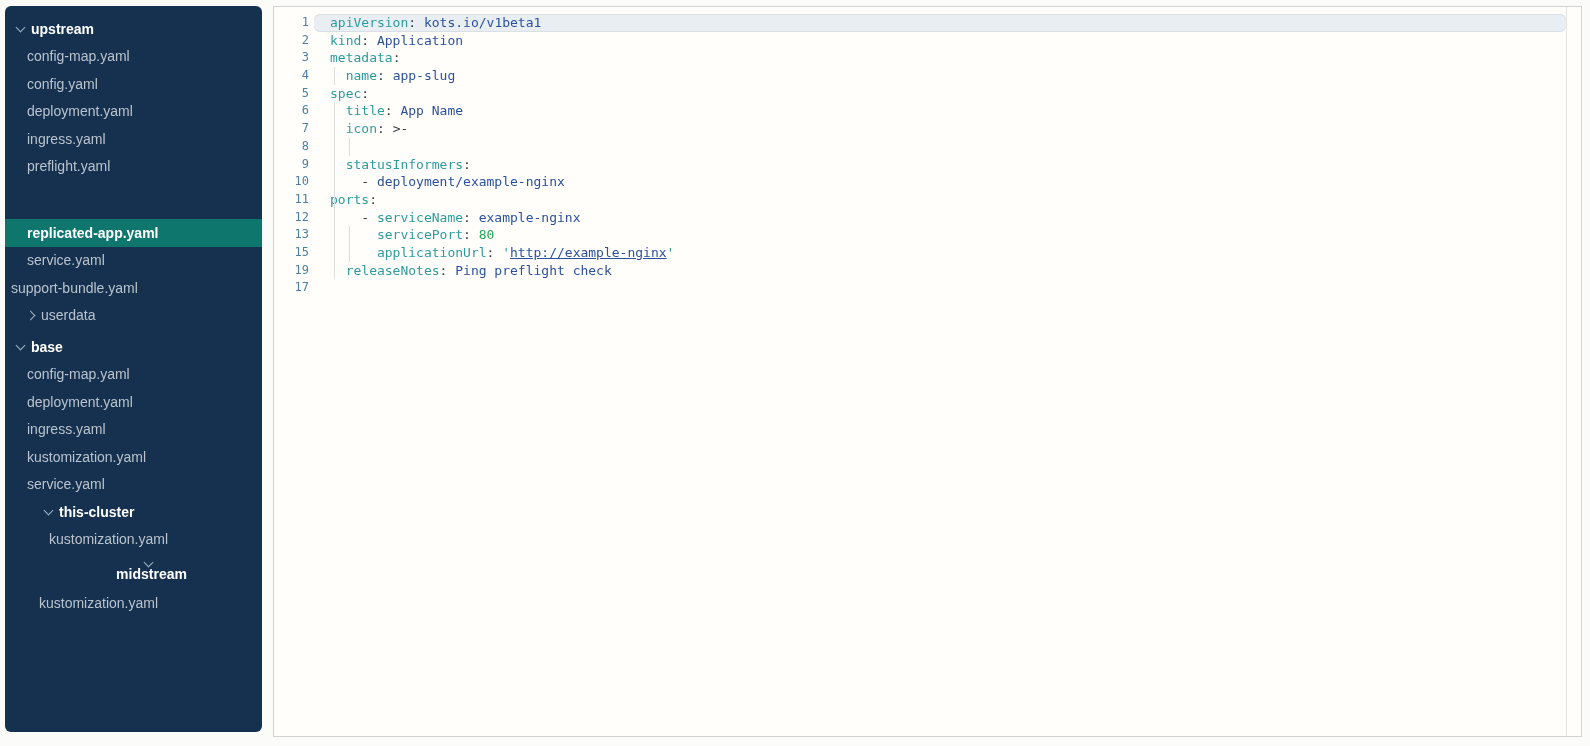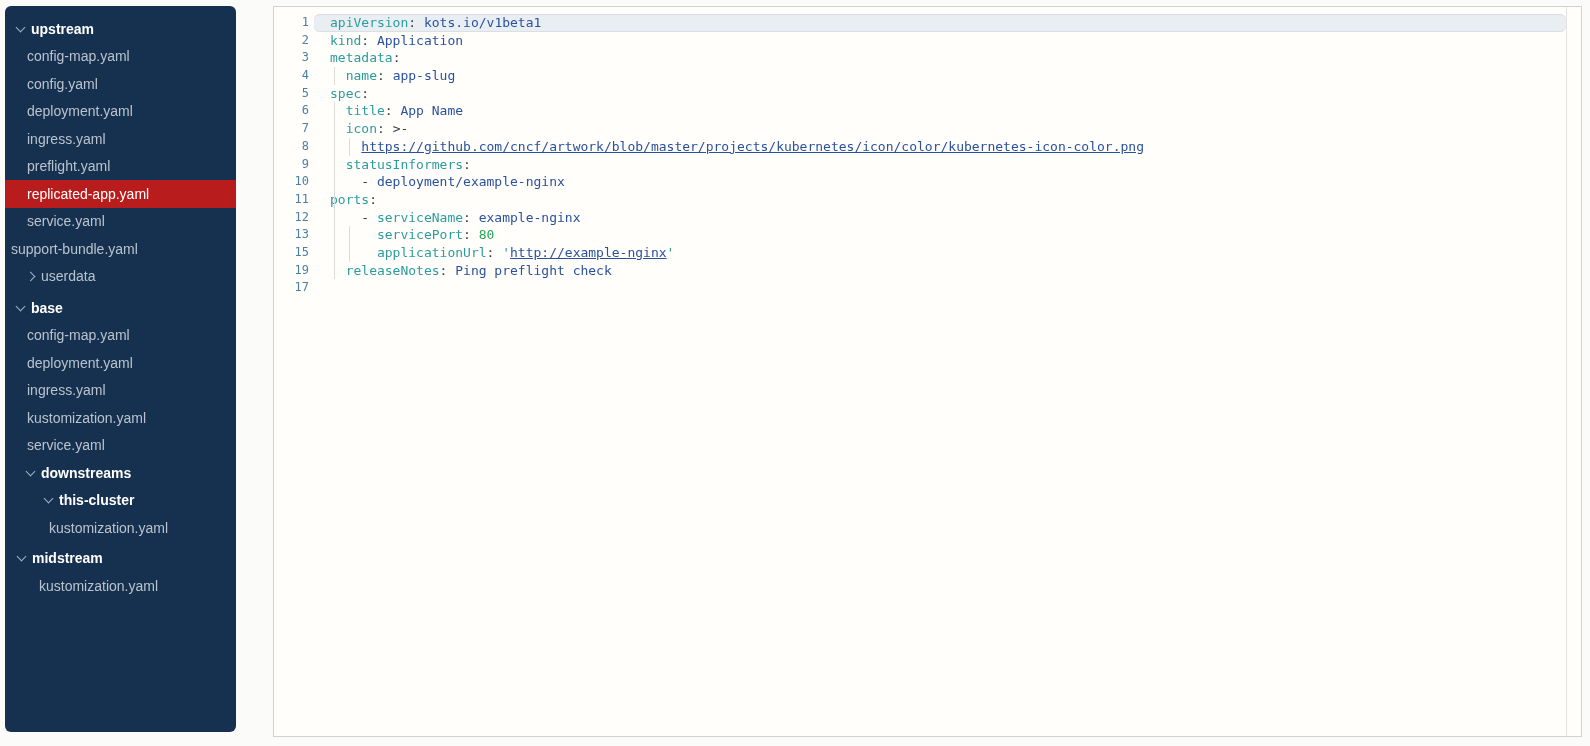--- a/index.html
+++ b/index.html
@@ -1,24 +1,24 @@
 <!DOCTYPE html>
 <html><head>
 <meta charset="utf-8">
 <style>
   html,body{margin:0;padding:0;width:1590px;height:746px;background:#fbfbf9;overflow:hidden;
             font-family:"Liberation Sans",sans-serif;}
 
   
-  .sidebar{position:absolute;left:5px;top:6px;width:231px;height:726px;
+  .sidebar{position:absolute;left:5px;top:6px;width:257px;height:726px;
            background:#16314f;border-radius:6px;padding-top:9px;box-sizing:border-box;overflow:hidden;}
   .tree-row{display:flex;align-items:center;height:27.5px;cursor:pointer;
             color:#b9c3cd;font-size:14px;position:relative;}
   .tree-row.bold{color:#ffffff;font-weight:bold;}
-  .tree-row.selected{background:#b91c1c;color:#ffffff;font-weight:normal;}
+  .tree-row.selected{background:#0f766e;color:#ffffff;font-weight:bold;margin-top:39px;}
   .tree-row .lbl{white-space:nowrap;}
   .chev{display:inline-block;width:6px;height:6px;border-right:1.5px solid #9fb3c4;
         border-bottom:1.5px solid #9fb3c4;flex:0 0 auto;margin-right:7px;}
   .chev.down{transform:rotate(45deg);margin-top:-3px;}
   .chev.right{transform:rotate(-45deg);}
 
   
   .editor{position:absolute;left:273px;top:6px;width:1309px;height:731px;box-sizing:border-box;
           border:1px solid #d2d2d2;background:#fffefb;}
   .cm{position:absolute;top:0;left:0;right:14px;bottom:0;border-right:1px solid #e2e2e2;
@@ -86,32 +86,28 @@
     </div>
     <div class="tree-row" style="padding-left: 22px;">
       <span class="lbl">ingress.yaml</span>
     </div>
     <div class="tree-row" style="padding-left: 22px;">
       <span class="lbl">kustomization.yaml</span>
     </div>
     <div class="tree-row" style="padding-left: 22px;">
       <span class="lbl">service.yaml</span>
     </div>
-    <div class="tree-row bold" style="padding-left: 22px;">
-      <span class="chev down"></span>
-      <span class="lbl">downstreams</span>
-    </div>
     <div class="tree-row bold" style="padding-left: 40px;">
       <span class="chev down"></span>
       <span class="lbl">this-cluster</span>
     </div>
     <div class="tree-row" style="padding-left: 44px;">
       <span class="lbl">kustomization.yaml</span>
     </div>
-    <div class="tree-row bold" style="margin-top: 3px; padding-left: 13px;">
+    <div class="tree-row bold" style="margin-top: 9px; padding-left: 36px; flex-direction: column;">
       <span class="chev down"></span>
       <span class="lbl">midstream</span>
     </div>
     <div class="tree-row" style="padding-left: 34px;">
       <span class="lbl">kustomization.yaml</span>
     </div>
   </div>
 
 <div class="editor">
   <div class="cm" id="cm">
@@ -138,21 +134,21 @@
       <div class="cm-row">
         <div class="gut">6</div>
         <div class="code"><span class="guide g1"></span><span class="tk-plain">  </span><span class="tk-key">title</span><span class="tk-punct">:</span><span class="tk-plain"> </span><span class="tk-value">App Name</span></div>
       </div>
       <div class="cm-row">
         <div class="gut">7</div>
         <div class="code"><span class="guide g1"></span><span class="tk-plain">  </span><span class="tk-key">icon</span><span class="tk-punct">:</span><span class="tk-plain"> </span><span class="tk-punct">&gt;-</span></div>
       </div>
       <div class="cm-row">
         <div class="gut">8</div>
-        <div class="code"><span class="guide g1"></span><span class="guide g2"></span><span class="tk-plain">    </span><span class="tk-link">https://github.com/cncf/artwork/blob/master/projects/kubernetes/icon/color/kubernetes-icon-color.png</span></div>
+        <div class="code"><span class="guide g1"></span><span class="guide g2"></span><span class="tk-plain">    </span></div>
       </div>
       <div class="cm-row">
         <div class="gut">9</div>
         <div class="code"><span class="guide g1"></span><span class="tk-plain">  </span><span class="tk-key">statusInformers</span><span class="tk-punct">:</span></div>
       </div>
       <div class="cm-row">
         <div class="gut">10</div>
         <div class="code"><span class="guide g1"></span><span class="tk-plain">    </span><span class="tk-punct">- </span><span class="tk-value">deployment/example-nginx</span></div>
       </div>
       <div class="cm-row">

